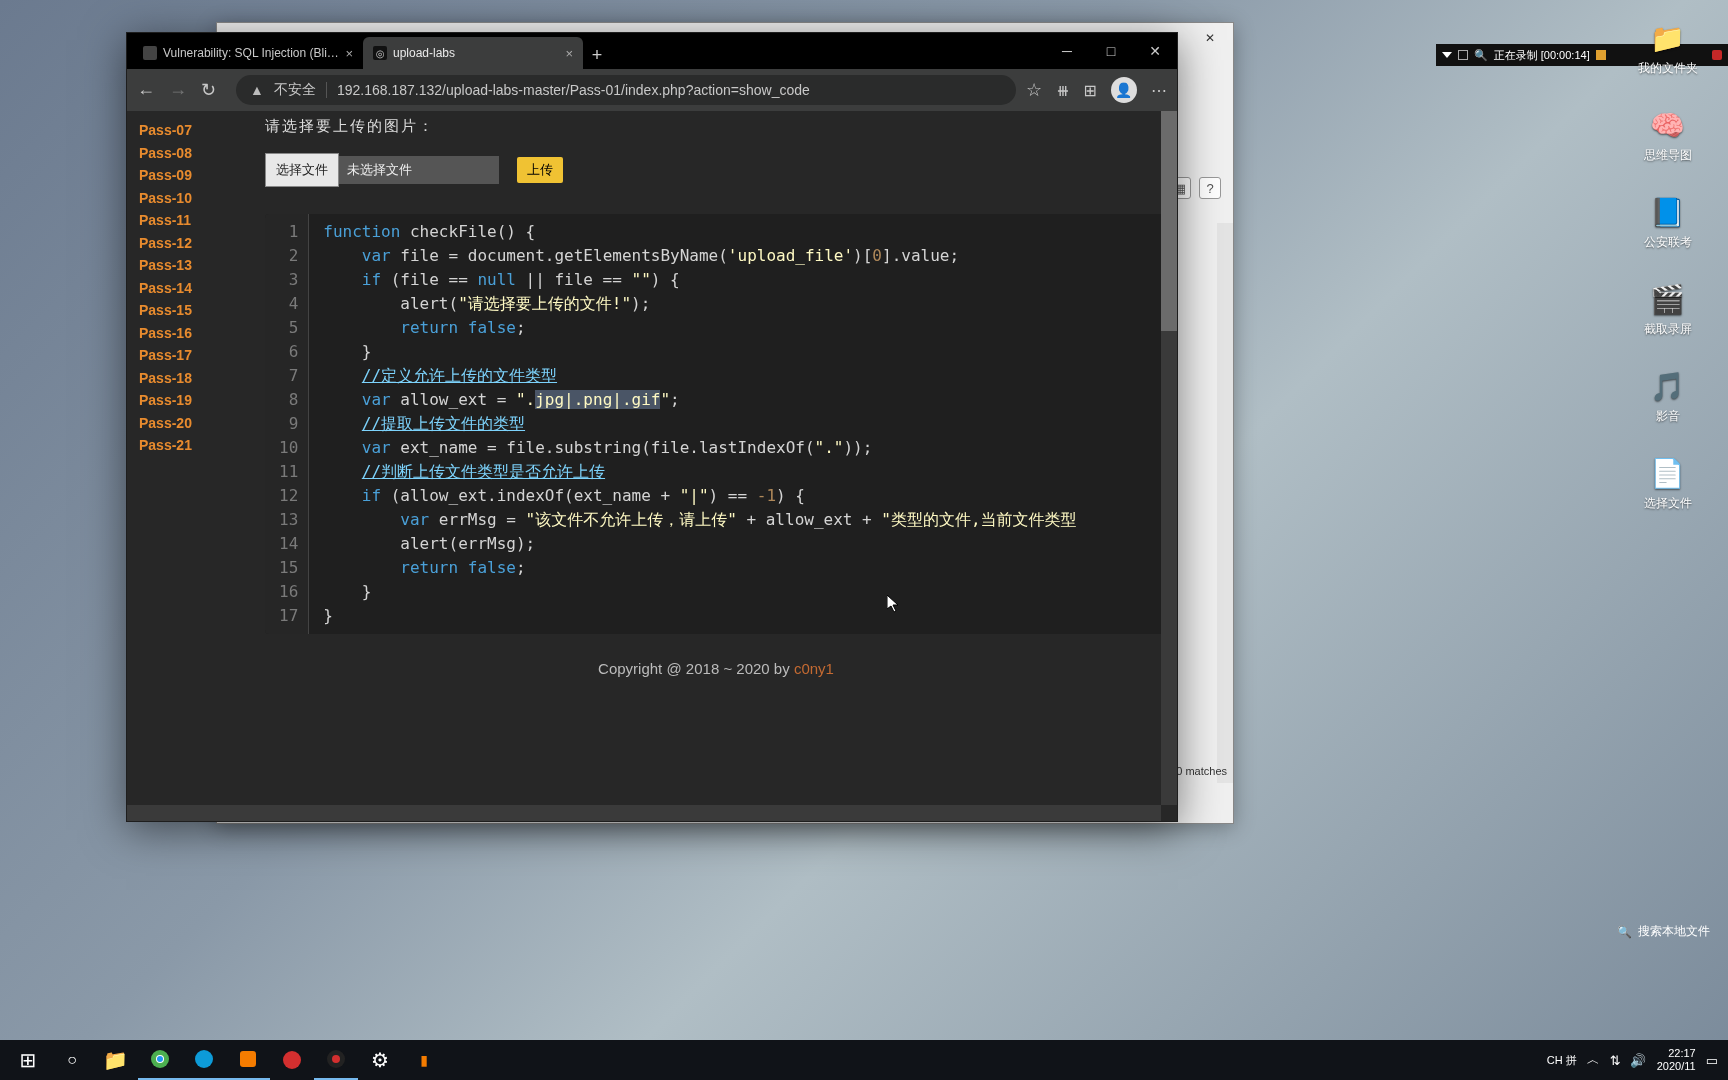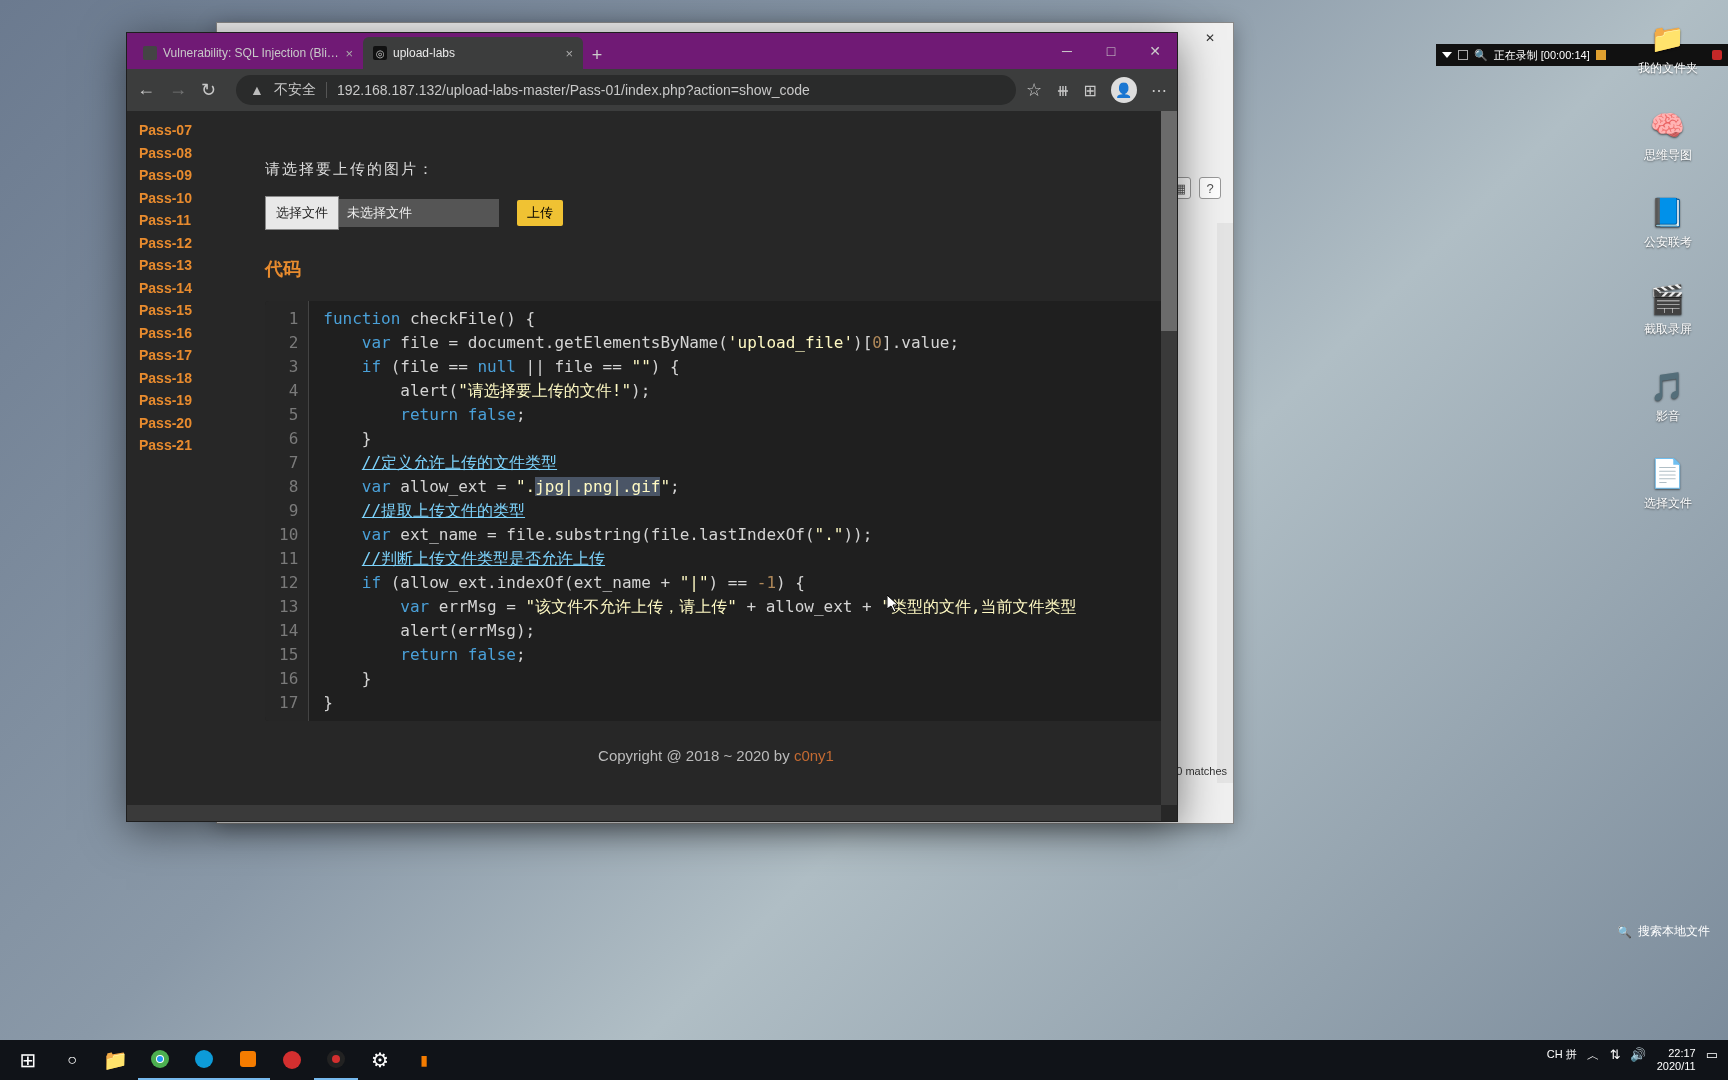--- a/index.html
+++ b/index.html
@@ -24,21 +24,21 @@
 
 .back-window { position:absolute; left:216px; top:22px; width:1018px; height:802px; background:#f0f0f0; border:1px solid #888; box-shadow:0 4px 20px rgba(0,0,0,.3); }
 .back-window .bw-title { height:30px; display:flex; justify-content:flex-end; align-items:center; gap:18px; padding-right:12px; }
 .bw-btn { width:22px; height:16px; display:flex; align-items:center; justify-content:center; color:#333; font-size:12px; }
 .bw-icons { position:absolute; right:12px; top:154px; display:flex; gap:8px; }
 .bw-ic { width:22px;height:22px;border:1px solid #999;border-radius:3px;display:flex;align-items:center;justify-content:center;font-size:13px;color:#555;background:#fff; }
 .bw-scroll { position:absolute; right:0; top:200px; bottom:40px; width:16px; background:#e4e4e4; }
 .bw-matches { position:absolute; right:6px; bottom:46px; font-size:11px; color:#333; }
 
 .browser { position:absolute; left:126px; top:32px; width:1052px; height:790px; background:#2a2b2b; border:1px solid #1e1e1e; box-shadow:0 8px 40px rgba(0,0,0,.5); }
-.tab-strip { height:36px; background:#701a75; display:flex; align-items:flex-end; padding:0 6px; position:relative; }
+.tab-strip { height:36px; background:#000000; display:flex; align-items:flex-end; padding:0 6px; position:relative; }
 .win-ctrls { position:absolute; right:0; top:0; display:flex; height:36px; }
 .win-ctrls div { width:44px; display:flex;align-items:center;justify-content:center;color:#ccc;font-size:14px; }
 .tab { display:flex; align-items:center; height:32px; padding:0 10px; font-size:12px; color:#c8c8c8; border-top-left-radius:6px;border-top-right-radius:6px; max-width:230px; gap:6px; }
 .tab.active { background:#3c3d3d; color:#eaeaea; }
 .tab .favicon { width:14px;height:14px;border-radius:2px;display:flex;align-items:center;justify-content:center;font-size:10px; }
 .tab .fav1 { background:#444; }
 .tab .fav2 { background:#111; color:#ccc;}
 .tab .tab-x { font-size:13px; color:#aaa; margin-left:auto; }
 .tab-plus { width:28px;height:28px;display:flex;align-items:center;justify-content:center;color:#ccc;font-size:18px; }
 .addr-bar { height:42px; background:#3c3d3d; display:flex; align-items:center; padding:0 10px; gap:10px; }
@@ -50,21 +50,21 @@
 .addr-right .star { font-size:18px; }
 .addr-right .avatar { width:26px;height:26px;border-radius:50%;background:#ddd;display:flex;align-items:center;justify-content:center;color:#666;font-size:14px; }
 
 .viewport { height:calc(100% - 78px); background:#272727; display:flex; position:relative; }
 .vp-scroll { position:absolute; right:0; top:0; bottom:16px; width:16px; background:#3a3a3a; }
 .vp-scroll-thumb { position:absolute; top:0; width:16px; height:220px; background:#6b6b6b; }
 .vp-hscroll { position:absolute; left:0; right:16px; bottom:0; height:16px; background:#3a3a3a; }
 .sidebar { width:98px; padding:8px 0 12px 12px;font-weight:bold; }
 .sidebar a { display:block; color:#e88b2e; font-size:14px; line-height:22.5px; text-decoration:none; }
 .content { flex:1; padding:6px 10px 0 40px; color:#ddd; overflow:hidden; }
-.upload-label { font-size:15px; letter-spacing:2px; margin-bottom:20px;margin-top:43px; }
+.upload-label { font-size:15px; letter-spacing:2px; margin-bottom:20px; }
 .upload-row { display:flex; gap:18px; align-items:center; margin-bottom:30px; }
 .filebox { display:inline-flex; background:#555; height:28px; align-items:center; font-size:13px; }
 .filebox .btn-choose { background:#e8e8e8; color:#222; height:28px; padding:16px 10px; display:flex; align-items:center; border:1px solid #888; }
 .filebox .nofile { color:#eee; padding:0 12px 0 8px; min-width:160px; }
 .btn-upload { background:#f0c233; color:#000; font-size:13px; border:none; height:26px; padding:0 10px; border-radius:2px; font-weight:500; }
 .code-heading { color:#e88b2e; font-weight:bold; font-size:18px; margin-bottom:20px; }
 .code-block { background:#1f1f1f; border-radius:4px; display:flex; font-family:"Consolas","Menlo",monospace; font-size:16px; line-height:24px; overflow:hidden; }
 .gutter { background:#262626; color:#7a7a7a; text-align:right; padding:6px 10px 6px 14px; border-right:1px solid #444; user-select:none; }
 .code-body { padding:6px 0 6px 14px; white-space:pre; color:#d4d4d4; overflow-x:hidden; }
 .kw { color:#4aa0d8; }
@@ -75,21 +75,21 @@
 .footer { text-align:center; color:#bbb; font-size:15px; padding:26px 0 10px; }
 .footer a { color:#c46a32; text-decoration:none; }
 
 .cursor { position:absolute; left:760px; top:484px; width:14px; height:18px; pointer-events:none; }
 .cursor svg { display:block; }
 
 .taskbar { position:absolute; left:0; right:0; bottom:0; height:40px; background:#101318; display:flex; align-items:center; padding:0 6px; }
 .tb-item { width:44px; height:40px; display:flex; align-items:center; justify-content:center; font-size:20px; color:#fff; }
 .tb-item.active { border-bottom:2px solid #76b9ed; }
 .tb-sep { flex:1; }
-.tray { display:flex; gap:10px; color:#fff; font-size:11px; padding-right:4px; }
+.tray { display:flex; align-items:center; gap:10px; color:#fff; font-size:11px; padding-right:4px; }
 .tray .time { text-align:right; line-height:13px; font-size:11px; }
 .tray .sm { font-size:13px; }
 </style>
 </head>
 <body>
 
 <div class="back-window">
   <div class="bw-title">
     <div class="bw-btn">─</div>
     <div class="bw-btn">□</div>
@@ -204,21 +204,20 @@
       </div>
     <div class="content">
       <div class="upload-label">请选择要上传的图片：</div>
       <div class="upload-row">
         <div class="filebox">
           <span class="btn-choose">选择文件</span>
           <span class="nofile">未选择文件</span>
         </div>
         <button class="btn-upload">上传</button>
       </div>
-      <div class="code-heading">代码</div>
       <div class="code-block">
         <div class="gutter" id="gutter">
             <div>1</div>
             <div>2</div>
             <div>3</div>
             <div>4</div>
             <div>5</div>
             <div>6</div>
             <div>7</div>
             <div>8</div>

